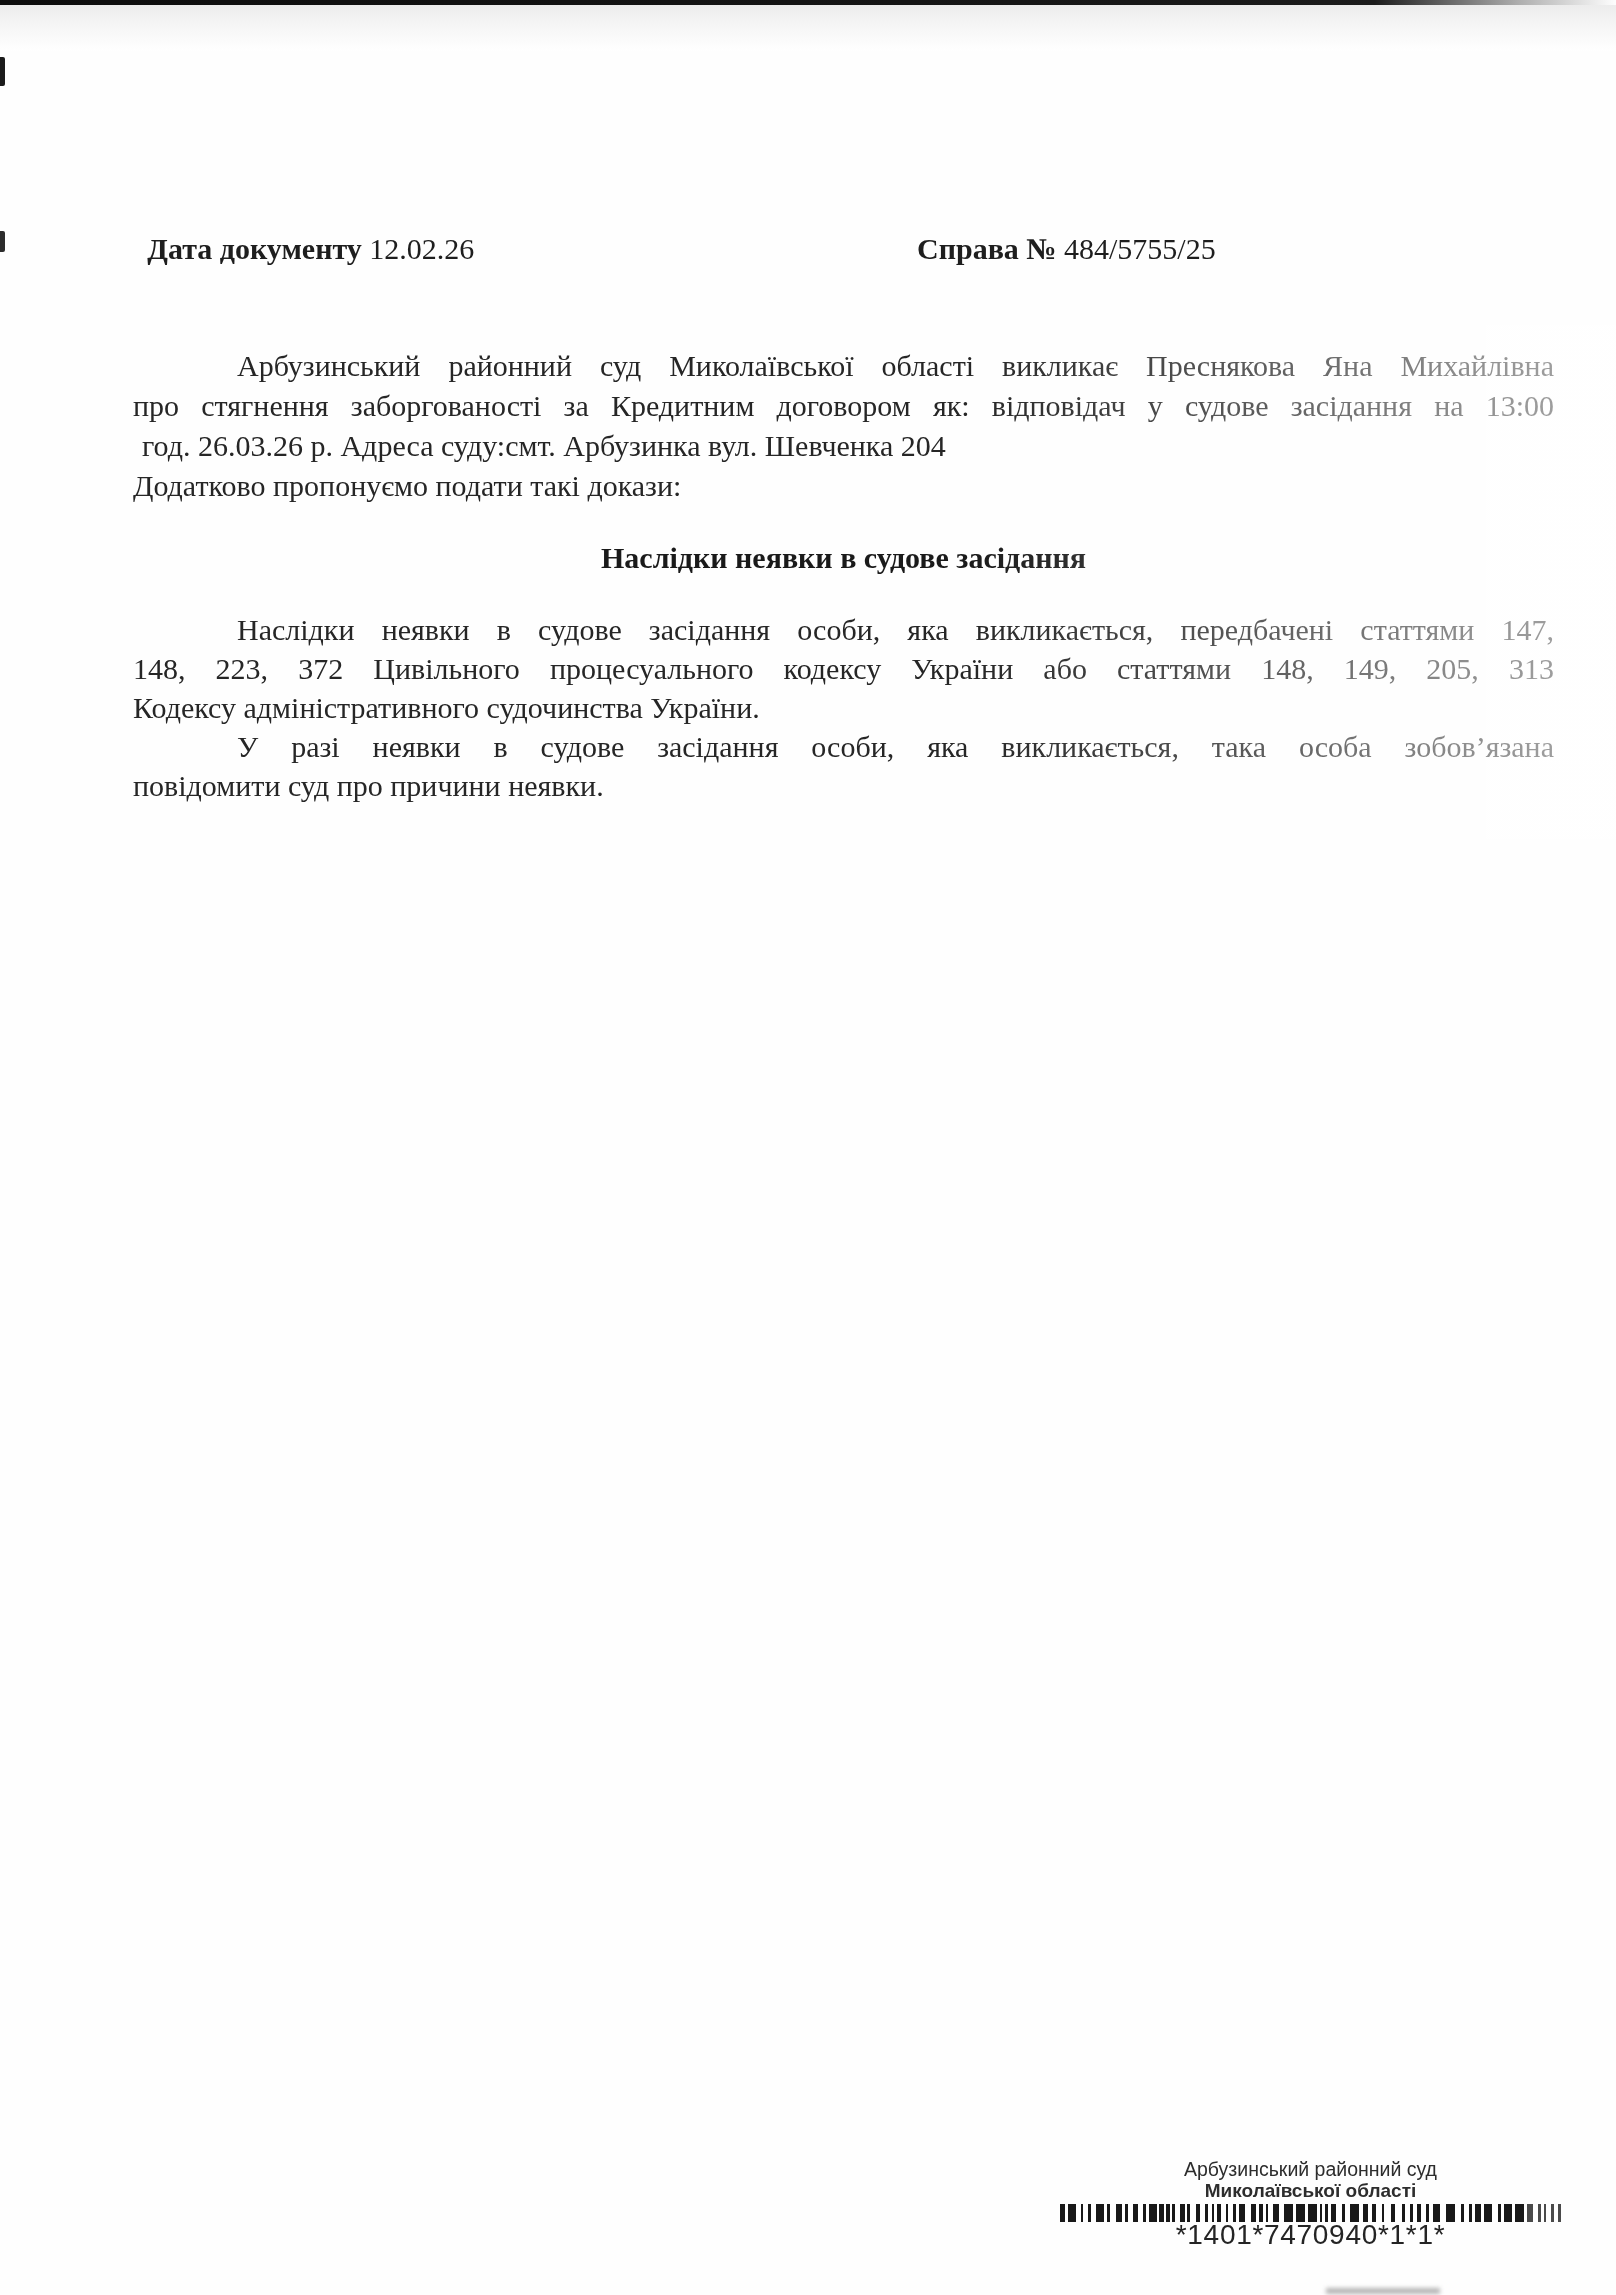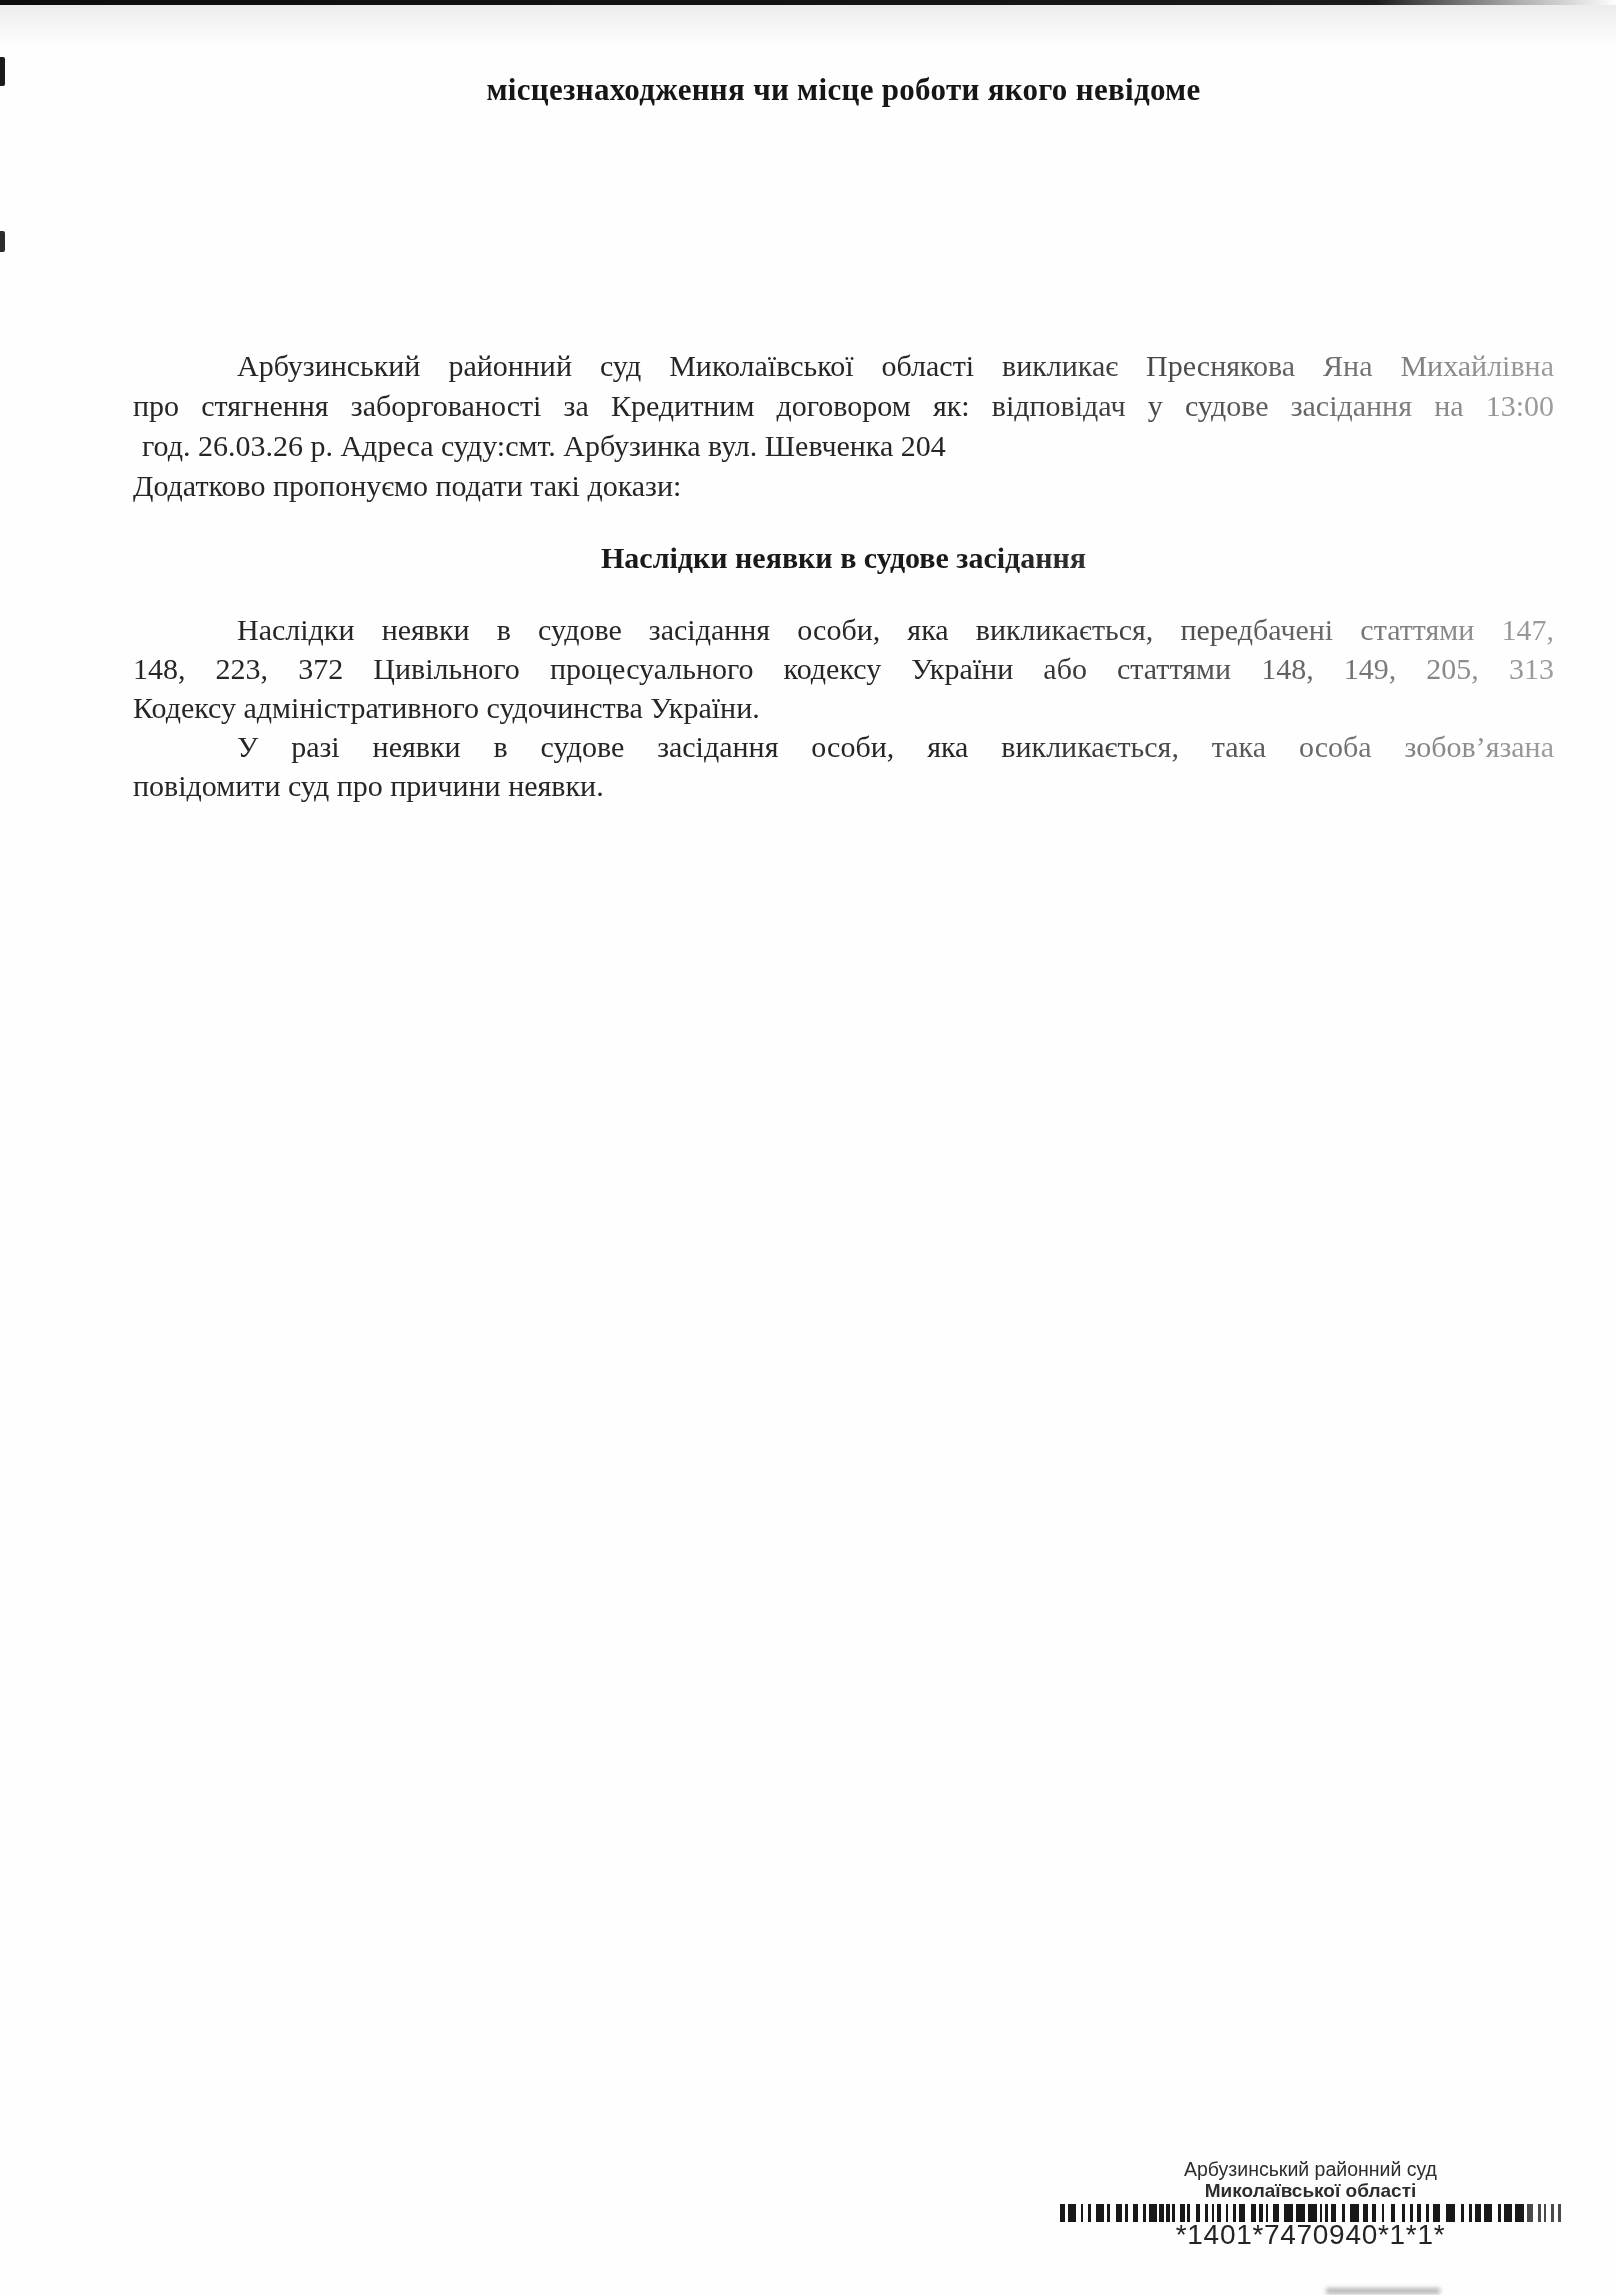--- a/index.html
+++ b/index.html
@@ -108,23 +108,32 @@
 
 <div class="page">
 
   <div class="scan-top-bar"></div>
   <div class="scan-top-shade"></div>
   <div class="scan-mark-a"></div>
   <div class="scan-mark-b"></div>
   <div class="scan-smudge-bottom"></div>
 
   <div class="doc-title">
-    <span class="title-line">місцезнаходження чи місце роботи якого невідоме</span>
-  </div>
-
+  </div>
+
+  <div class="meta-row">
+    <div class="meta-left">
+      <span class="bold">Дата документу</span>
+      <span>12.02.26</span>
+    </div>
+    <div class="meta-right">
+      <span class="bold">Справа №</span>
+      <span>484/5755/25</span>
+    </div>
+  </div>
 
   <div class="para para1">
     <span class="bline j indent">Арбузинський районний суд Миколаївської області викликає Преснякова Яна Михайлівна</span>
     <span class="bline j">про стягнення заборгованості за Кредитним договором  як: відповідач у судове засідання  на  13:00</span>
     <span class="bline shift">год. 26.03.26 р. Адреса суду:смт. Арбузинка вул. Шевченка 204</span>
     <span class="bline">Додатково пропонуємо подати такі докази:</span>
   </div>
 
   <div class="section-heading">Наслідки неявки в судове засідання</div>
 

